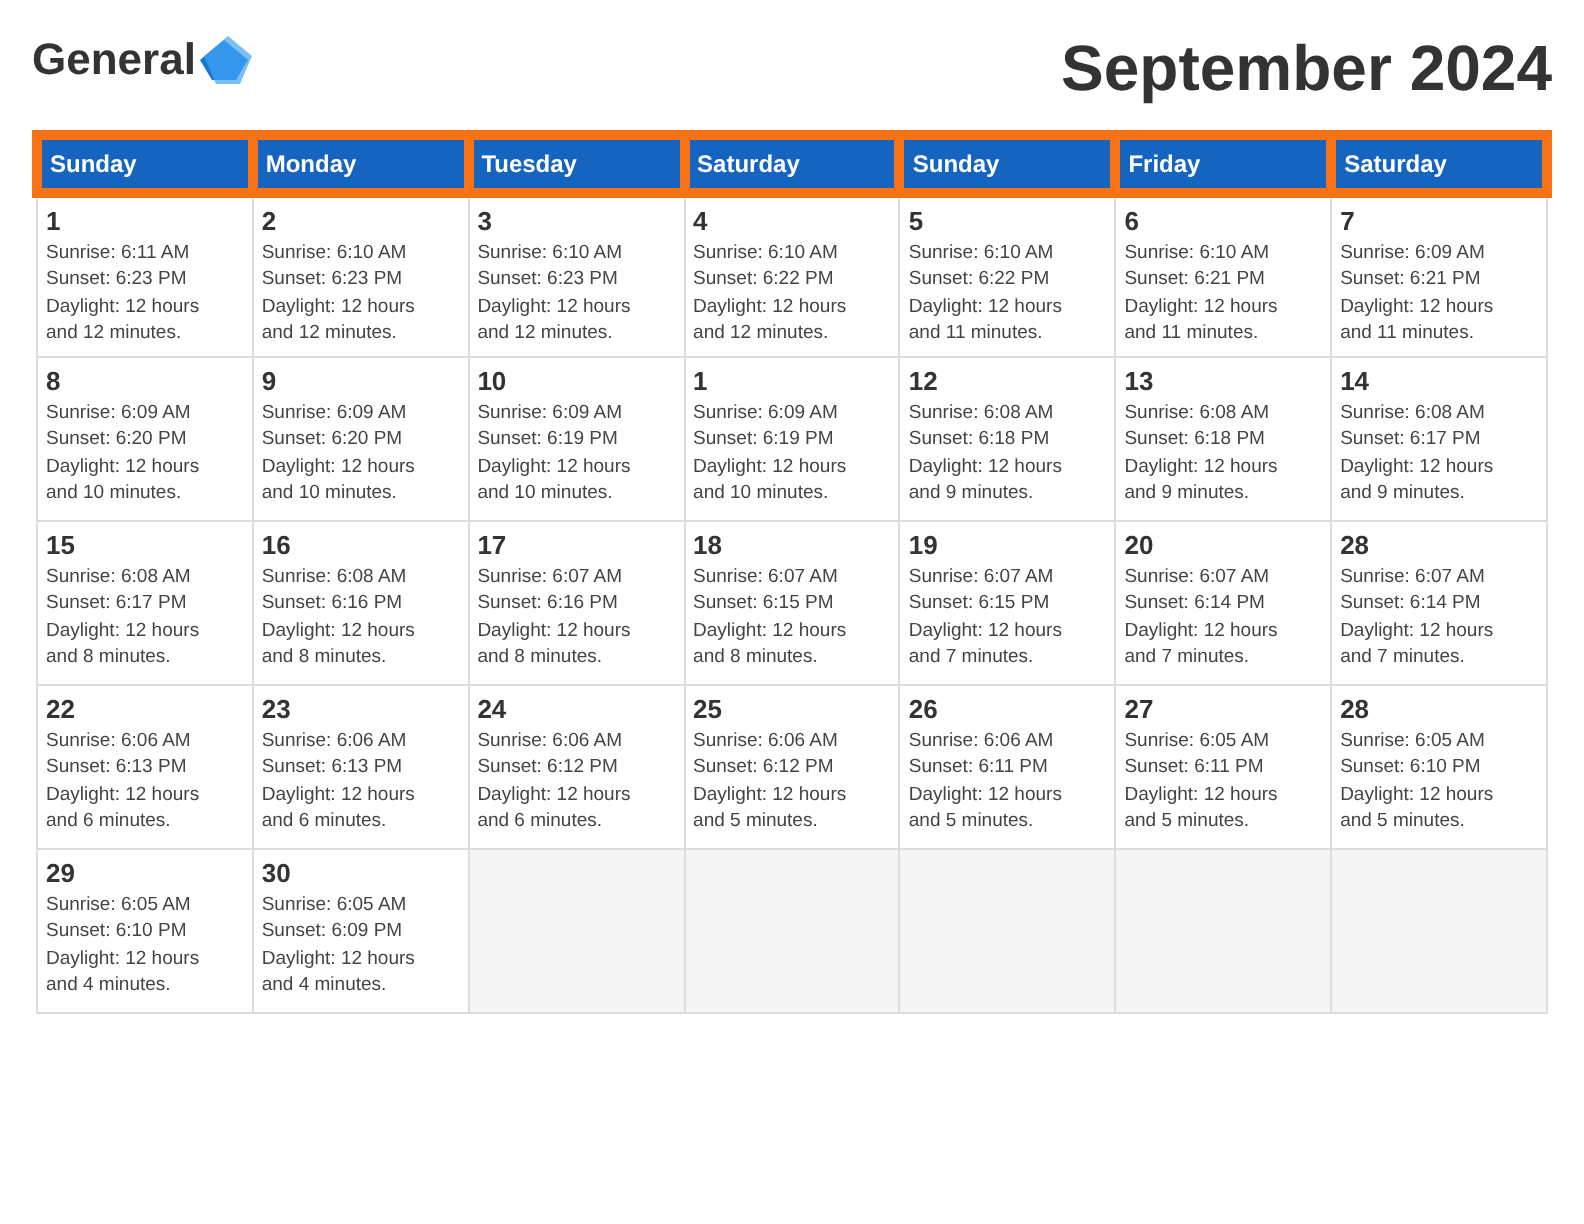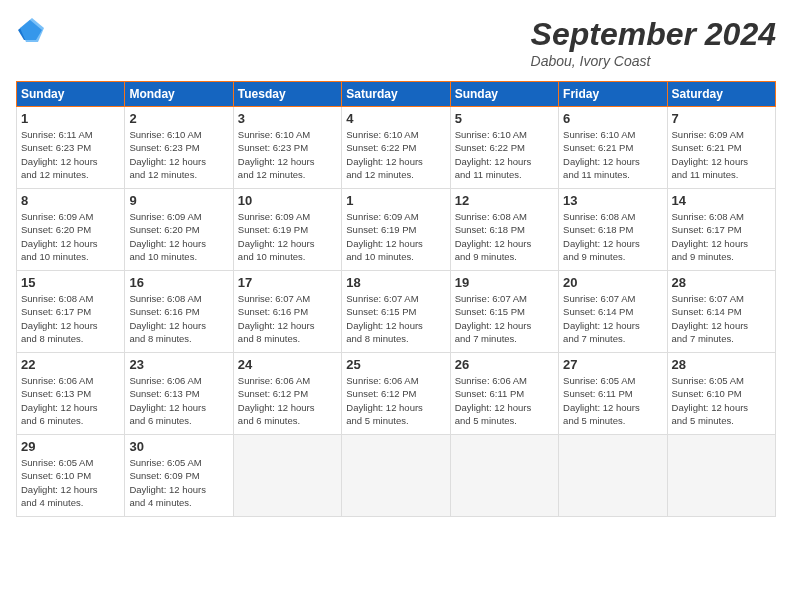--- a/index.html
+++ b/index.html
@@ -20,22 +20,21 @@
       display: flex;
       justify-content: space-between;
       align-items: flex-start;
       margin-bottom: 12px;
     }
     .logo {
       display: flex;
       align-items: center;
     }
     .title-block {
-      text-align: left;
-      font-style: italic;
+      text-align: center;
     }
     .month-title {
       font-size: 32px;
       font-weight: bold;
       color: #333;
     }
     .subtitle {
       font-size: 14px;
       color: #555;
     }
@@ -44,21 +43,21 @@
       border-collapse: collapse;
       font-size: 10px;
     }
     .calendar th {
       background: #1565C0;
       color: #fff;
       padding: 5px 4px;
       text-align: left;
       font-size: 12px;
       font-weight: bold;
-      border: 1px solid #f97316;
+      border: 5px solid #f97316;
     }
     .calendar td {
       border: 1px solid #ddd;
       vertical-align: top;
       padding: 4px;
       height: 80px;
       width: calc(100% / 7);
       background: #fff;
     }
     .calendar td.empty {
@@ -81,30 +80,30 @@
     }
   </style>
 </head>
 <body>
 
 <div class="page">
   <div class="header">
     <div class="logo">
       <div>
         <div style="display:flex;align-items:center;">
+          <span style="font-size:22px;font-weight:bold;color:#333;">General</span>
           <svg width="28" height="28" viewBox="0 0 28 28">
             <polygon points="14,4 26,14 20,24 8,24 2,14" fill="#1976D2"></polygon>
             <polygon points="16,2 28,12 22,26 10,26 4,12" fill="#42A5F5" opacity="0.7"></polygon>
           </svg>
         </div>
       </div>
     </div>
     <div class="title-block">
       <div class="month-title">September 2024</div>
-      <div class="subtitle">Dabou, Ivory Coast</div>
     </div>
   </div>
 
   <table class="calendar">
     <thead>
       <tr>
       <th>Sunday</th>
           <th>Monday</th>
           <th>Tuesday</th>
           <th>Saturday</th>

